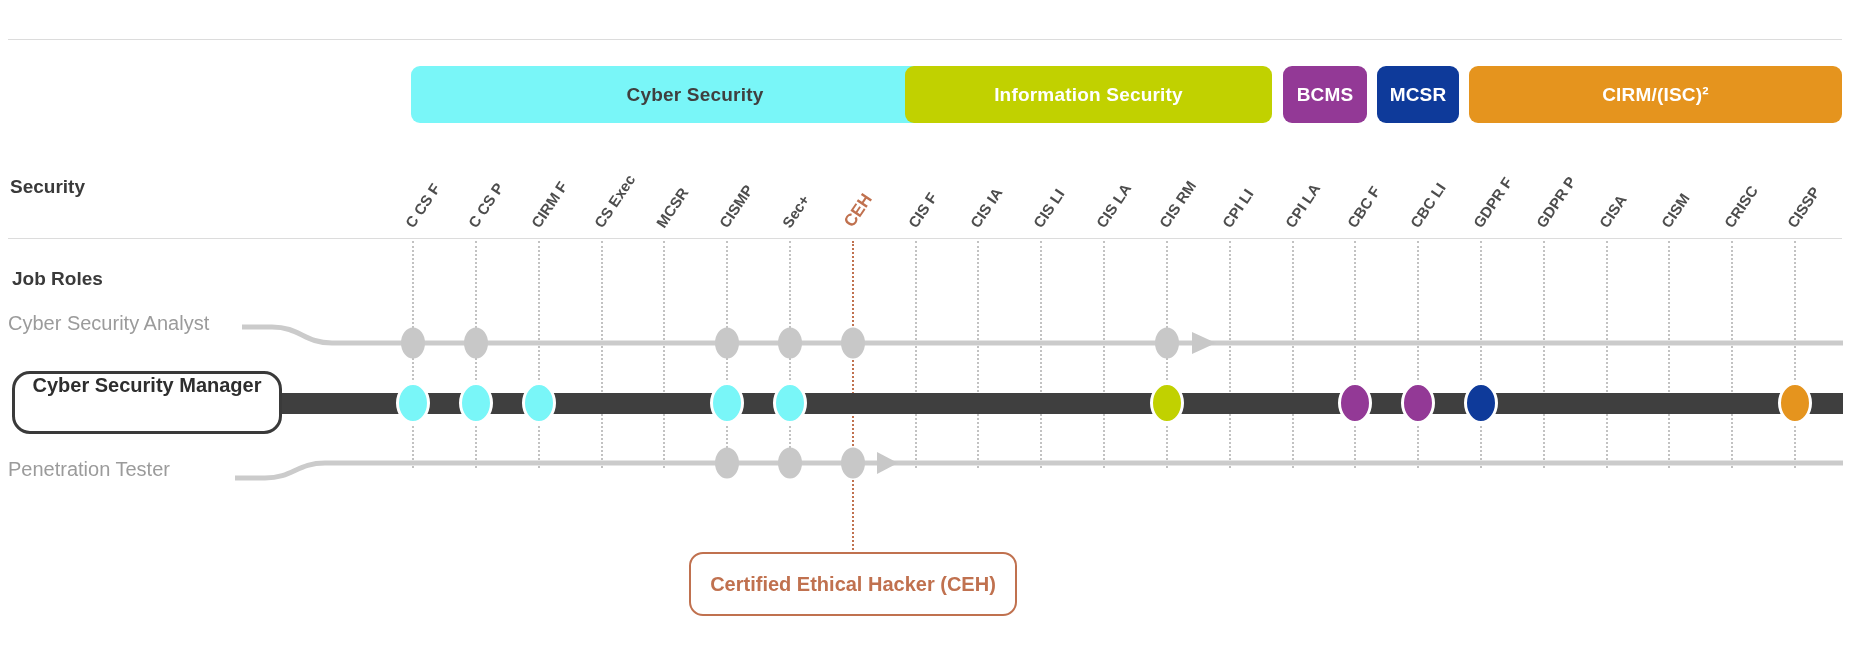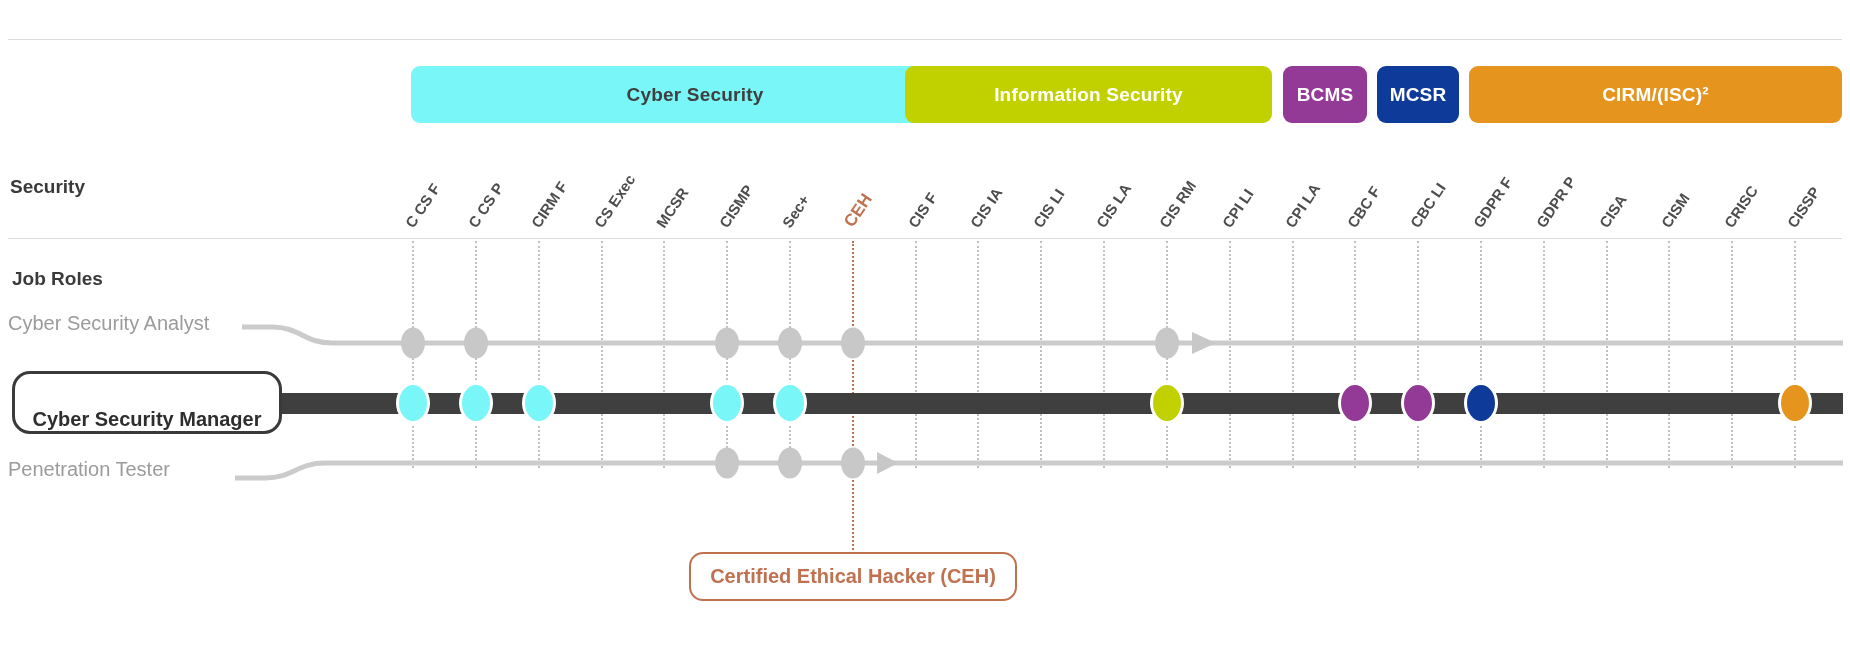--- a/index.html
+++ b/index.html
@@ -38,26 +38,26 @@
 
   .track{position:absolute;background:#3f3f3f;z-index:2;}
 
   .dot{position:absolute;border-radius:50%;z-index:4;transform:translate(-50%,-50%);}
   .dot.gray{background:#c8c8c8;}
   .dot.ringed{border:3px solid #ffffff;}
 
   .manager-box{
     position:absolute;left:12px;top:371px;width:270px;height:63px;
     background:#ffffff;border:3px solid #3a3a3a;border-radius:18px;
-    display:flex;align-items:flex-end;justify-content:center;
+    display:flex;align-items:flex-start;justify-content:center;
     font-size:20px;font-weight:bold;color:#2e2e2e;z-index:5;box-sizing:border-box;
   }
 
   .callout{
-    position:absolute;left:690px;top:552px;width:328px;height:49px;
+    position:absolute;left:690px;top:552px;width:328px;height:64px;
     background:#ffffff;border:2px solid #c0714f;border-radius:14px;
     display:flex;align-items:center;justify-content:center;
     font-size:20px;font-weight:bold;color:#c0714f;z-index:5;box-sizing:border-box;
   }
 </style>
 </head>
 <body>
 
 <div class="stage">
   <div class="hrule top"></div>

